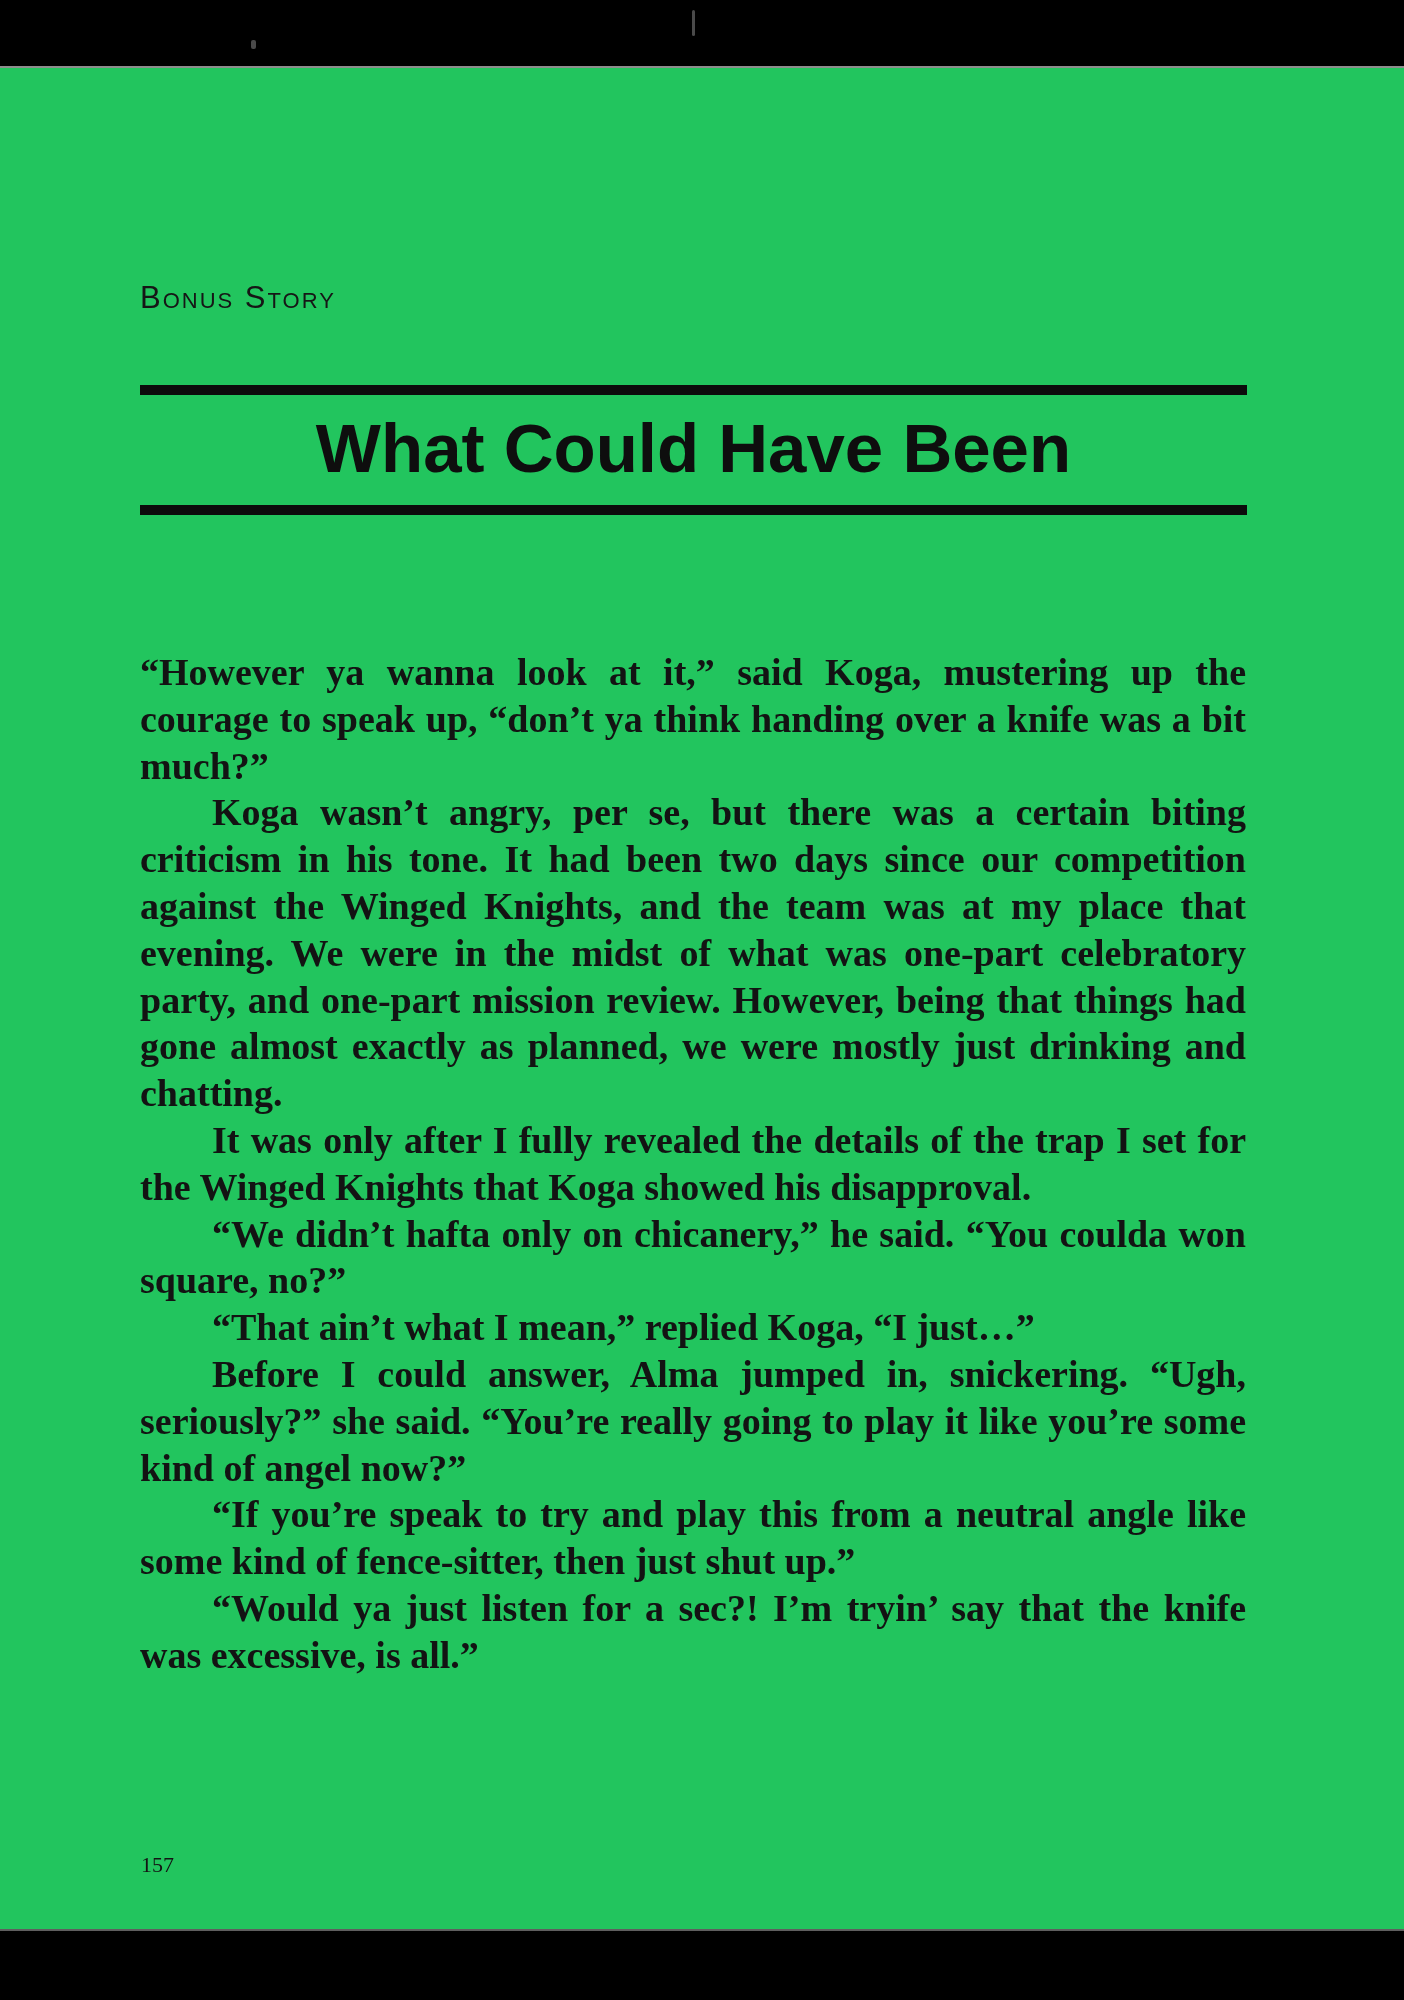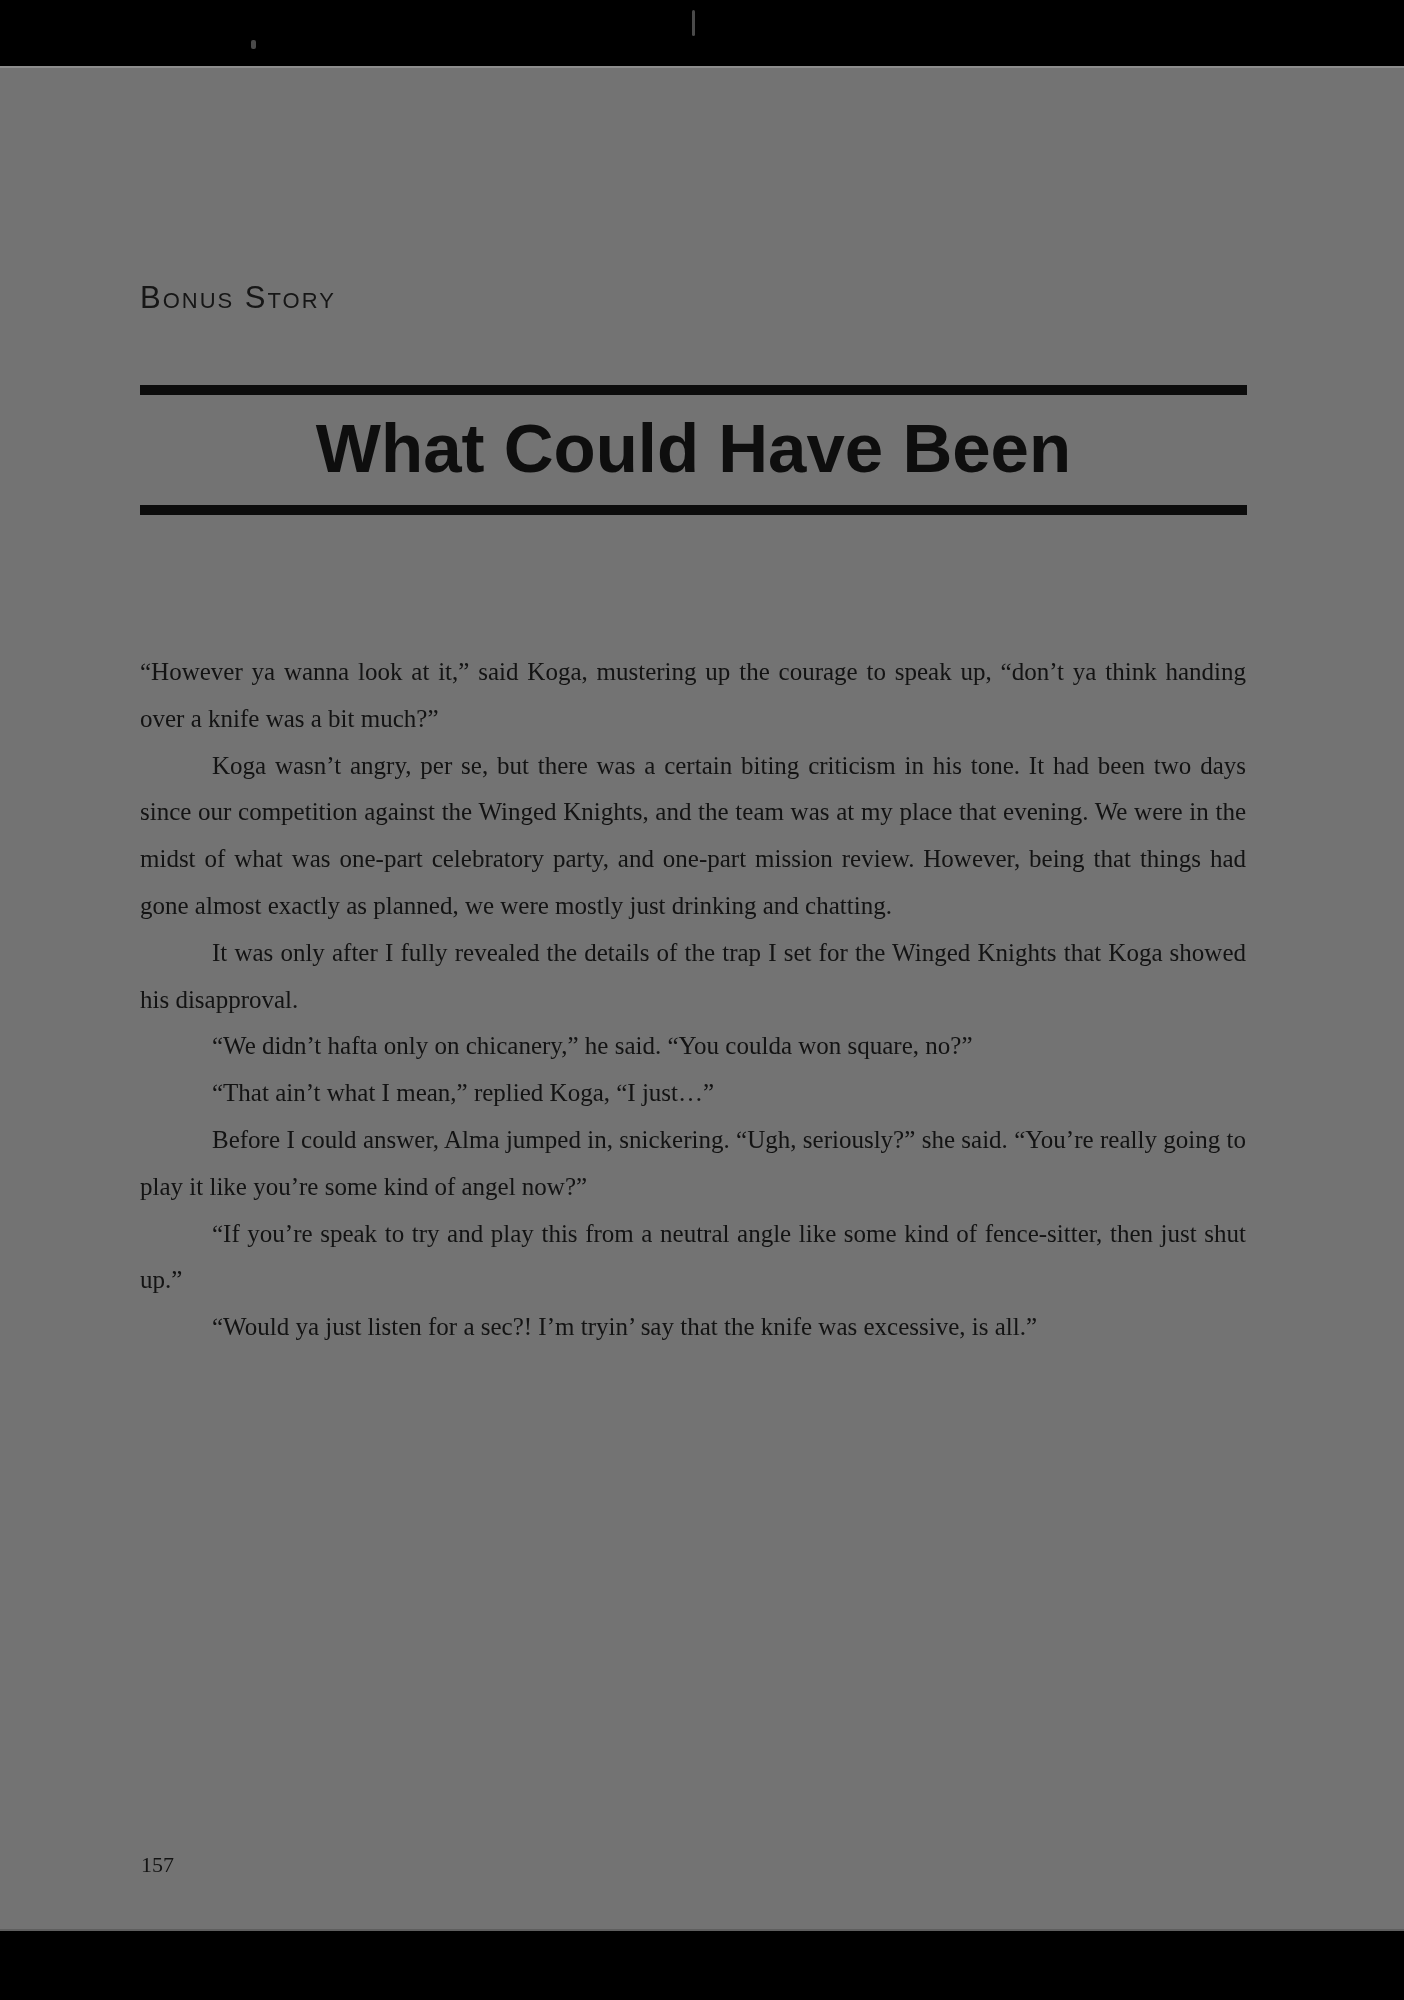--- a/index.html
+++ b/index.html
@@ -5,21 +5,21 @@
   html, body {
     margin: 0;
     padding: 0;
     background: #2b2b2b;
   }
   .scan {
     position: relative;
     width: 1404px;
     height: 2000px;
     margin: 0 auto;
-    background: #737373;
+    background: #22c55e;
     overflow: hidden;
     font-family: "Liberation Serif", serif;
   }
   .bar {
     position: absolute;
     left: 0;
     right: 0;
     background: #000000;
   }
   .bar.top {
@@ -72,24 +72,25 @@
     letter-spacing: 0px;
     color: #0e0e0e;
     white-space: nowrap;
   }
   .body-text {
     position: absolute;
     left: 140px;
     width: 1106px;
     top: 649px;
     font-family: "Liberation Serif", serif;
-    font-size: 25px;
+    font-size: 38px;
     line-height: 46.8px;
     text-align: justify;
     color: #131313;
+    font-weight: bold;
   }
   .body-text p {
     margin: 0;
     padding: 0;
   }
   .body-text p.indent {
     text-indent: 72px;
   }
   .folio {
     position: absolute;

